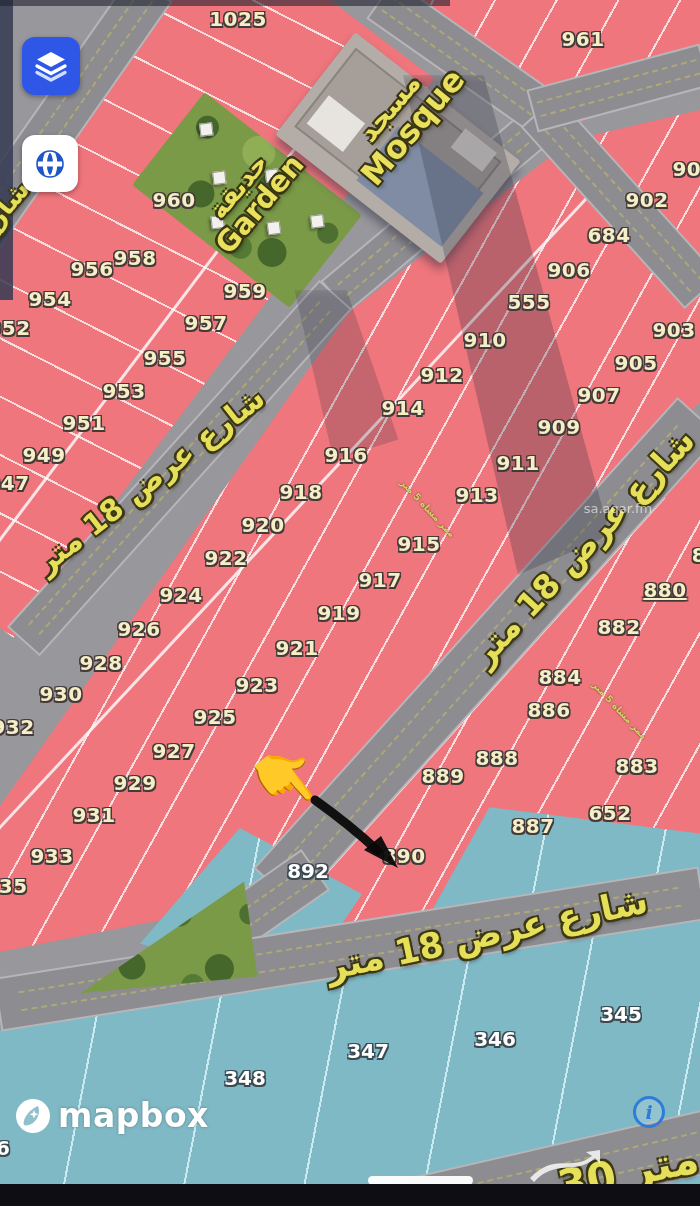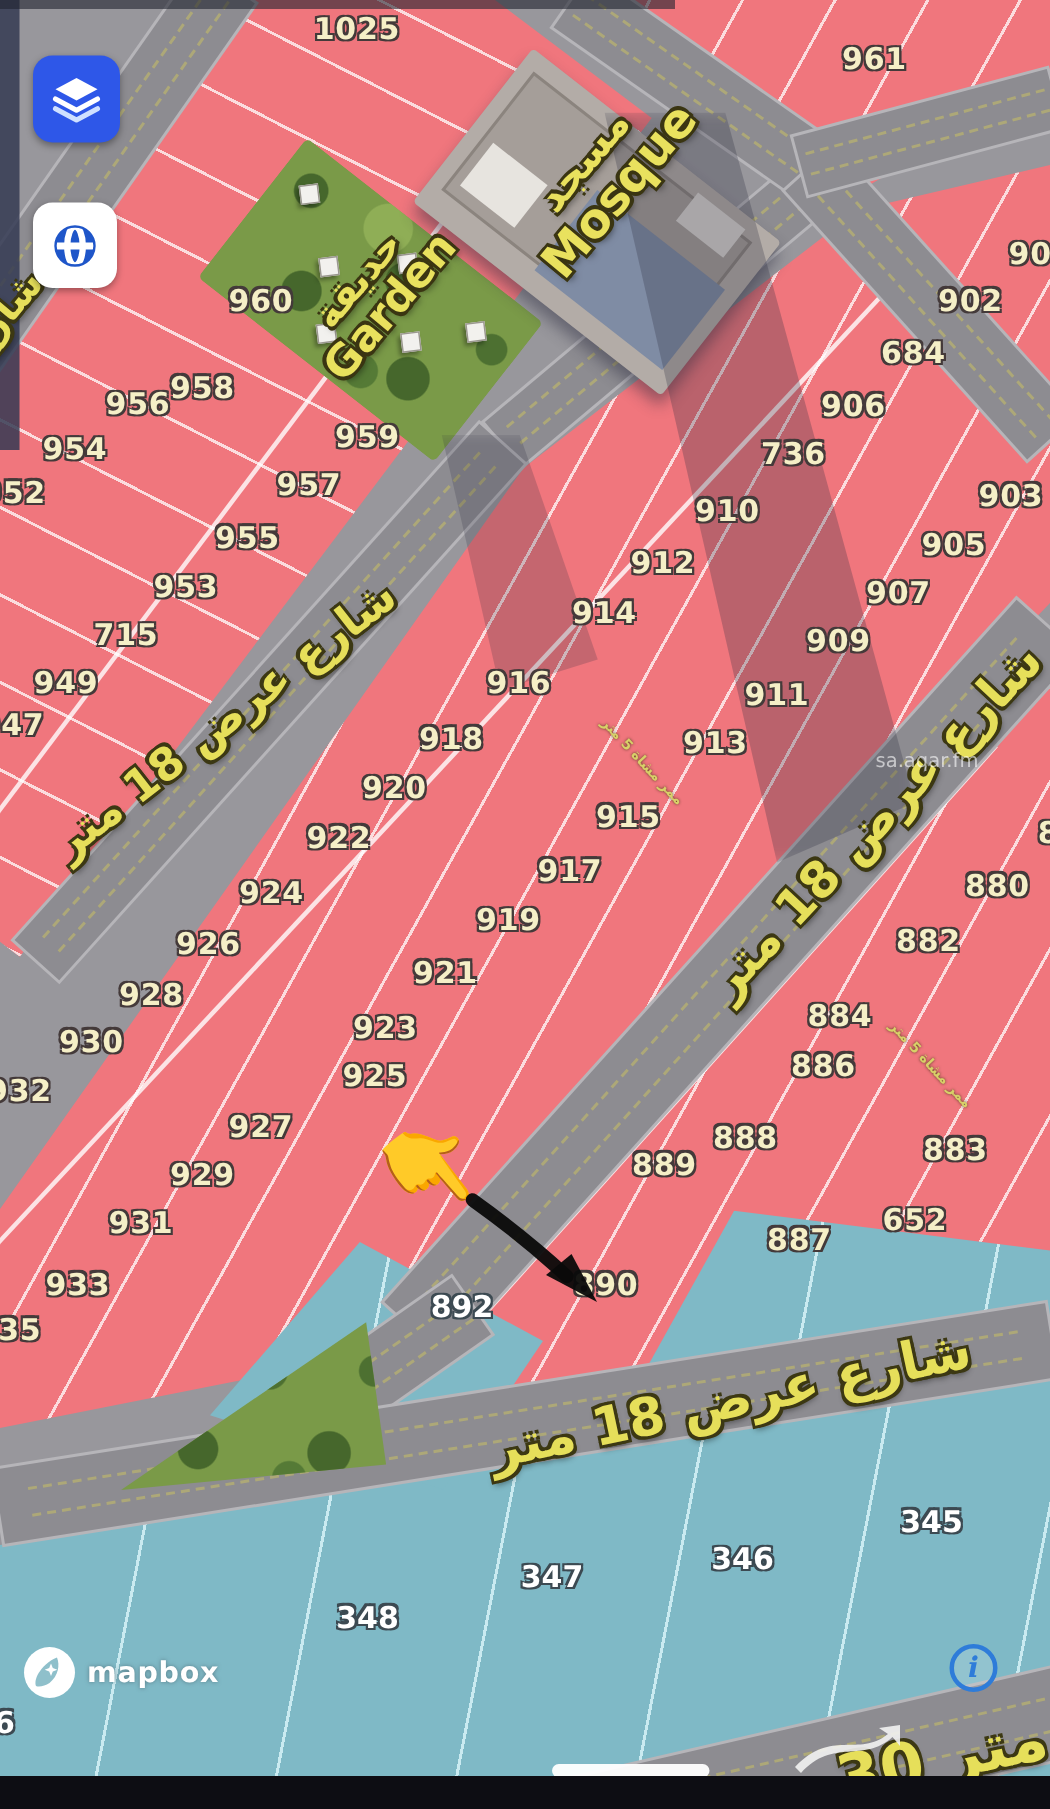--- a/index.html
+++ b/index.html
@@ -51,21 +51,21 @@
       radial-gradient(circle at 92% 30%, #4d7031 0 10px, rgba(0,0,0,0) 11px),
       radial-gradient(circle at 62% 85%, #557a36 0 11px, rgba(0,0,0,0) 12px),
       radial-gradient(circle at 40% 12%, #8fae56 0 16px, rgba(0,0,0,0) 17px);}
   .pavilion{position:absolute;width:13px;height:13px;background:#f2f1ee;
     border:1px solid #9a978f;transform:rotate(45deg);box-shadow:2px 2px 3px rgba(0,0,0,.35);}
 
   
   .ctl-btn{border-radius:13px;box-shadow:0 2px 5px rgba(0,0,0,.35);}
   .watermark{color:rgba(255,255,255,.6);font-weight:700;}
   .mapbox-wrap{display:flex;align-items:center;gap:6px;}
-  .mapbox-text{color:#fff;font-size:19px;font-weight:700;letter-spacing:.5px;
+  .mapbox-text{color:#fff;font-size:33px;font-weight:700;letter-spacing:.5px;
     text-shadow:0 0 3px rgba(80,110,120,.8);}
   .info-circle{width:32px;height:32px;border:3.5px solid #2e7cd9;border-radius:50%;
     color:#2e7cd9;display:flex;align-items:center;justify-content:center;
     font-family:"DejaVu Serif","Liberation Serif",serif;font-weight:900;font-style:italic;
     font-size:19px;background:rgba(235,243,250,.18);}
 </style>
 </head>
 <body>
 
 <div id="screen">
@@ -131,21 +131,21 @@
   <div class="abs" style="left:0;top:0;width:13px;height:300px;background:#343a52;opacity:.85;"></div>
   <div class="abs" style="left:0;top:0;width:450px;height:6px;background:#20232e;opacity:.6;"></div>
 
   <div id="label-layer" class="abs" style="left:0;top:2px;width:700px;height:1206px;text-align:center;">
       <div class="lbl num" style="left: 238px; top: 17px;">1025</div>
       <div class="lbl num" style="left: 583px; top: 37px;">961</div>
       <div class="lbl num" style="left: 694px; top: 167px;">900</div>
       <div class="lbl num" style="left: 647px; top: 198px;">902</div>
       <div class="lbl num" style="left: 609px; top: 233px;">684</div>
       <div class="lbl num" style="left: 569px; top: 268px;">906</div>
-      <div class="lbl num" style="left: 529px; top: 300px;">736</div>
+      <div class="lbl num" style="left: 529px; top: 300px;">555</div>
       <div class="lbl num" style="left: 485px; top: 338px;">910</div>
       <div class="lbl num" style="left: 442px; top: 373px;">912</div>
       <div class="lbl num" style="left: 403px; top: 406px;">914</div>
       <div class="lbl num" style="left: 346px; top: 453px;">916</div>
       <div class="lbl num" style="left: 301px; top: 490px;">918</div>
       <div class="lbl num" style="left: 263px; top: 523px;">920</div>
       <div class="lbl num" style="left: 226px; top: 556px;">922</div>
       <div class="lbl num" style="left: 181px; top: 593px;">924</div>
       <div class="lbl num" style="left: 139px; top: 627px;">926</div>
       <div class="lbl num" style="left: 101px; top: 661px;">928</div>
@@ -153,41 +153,41 @@
       <div class="lbl num" style="left: 13px; top: 725px;">932</div>
       <div class="lbl num" style="left: 174px; top: 198px;">960</div>
       <div class="lbl num" style="left: 135px; top: 233px; margin-top: 23px;">958</div>
       <div class="lbl num" style="left: 92px; top: 267px;">956</div>
       <div class="lbl num" style="left: 50px; top: 297px;">954</div>
       <div class="lbl num" style="left: 9px; top: 326px;">952</div>
       <div class="lbl num" style="left: 245px; top: 289px;">959</div>
       <div class="lbl num" style="left: 206px; top: 321px;">957</div>
       <div class="lbl num" style="left: 165px; top: 356px;">955</div>
       <div class="lbl num" style="left: 124px; top: 389px;">953</div>
-      <div class="lbl num" style="left: 84px; top: 421px;">715</div>
+      <div class="lbl num" style="left: 84px; top: 421px;">951</div>
       <div class="lbl num" style="left: 44px; top: 453px;">949</div>
       <div class="lbl num" style="left: 8px; top: 481px;">947</div>
       <div class="lbl num" style="left: 674px; top: 328px;">903</div>
       <div class="lbl num" style="left: 636px; top: 361px;">905</div>
       <div class="lbl num" style="left: 599px; top: 393px;">907</div>
       <div class="lbl num" style="left: 559px; top: 425px;">909</div>
       <div class="lbl num" style="left: 518px; top: 461px;">911</div>
       <div class="lbl num" style="left: 477px; top: 493px;">913</div>
       <div class="lbl num" style="left: 419px; top: 542px;">915</div>
       <div class="lbl num" style="left: 380px; top: 578px;">917</div>
       <div class="lbl num" style="left: 339px; top: 611px;">919</div>
       <div class="lbl num" style="left: 297px; top: 646px;">921</div>
       <div class="lbl num" style="left: 257px; top: 683px;">923</div>
-      <div class="lbl num" style="left: 215px; top: 715px; margin-left: 35px;">925</div>
+      <div class="lbl num" style="left: 215px; top: 715px;">925</div>
       <div class="lbl num" style="left: 174px; top: 749px;">927</div>
       <div class="lbl num" style="left: 135px; top: 781px;">929</div>
       <div class="lbl num" style="left: 94px; top: 813px;">931</div>
       <div class="lbl num" style="left: 52px; top: 854px;">933</div>
       <div class="lbl num" style="left: 6px; top: 884px;">935</div>
-      <div class="lbl num" style="left: 665px; top: 588px;">880</div>
+      <div class="lbl num" style="left: 665px; top: 588px; text-decoration: underline;">880</div>
       <div class="lbl num" style="left: 619px; top: 625px;">882</div>
       <div class="lbl num" style="left: 560px; top: 675px;">884</div>
       <div class="lbl num" style="left: 525px; top: 708px; padding-left: 48px;">886</div>
       <div class="lbl num" style="left: 497px; top: 756px;">888</div>
       <div class="lbl num" style="left: 443px; top: 774px;">889</div>
       <div class="lbl num" style="left: 404px; top: 806px; margin-top: 48px;">890</div>
       <div class="lbl num" style="left: 637px; top: 764px;">883</div>
       <div class="lbl num" style="left: 610px; top: 811px;">652</div>
       <div class="lbl num" style="left: 533px; top: 824px;">887</div>
       <div class="lbl num" style="left: 699px; top: 553px;">8</div>

